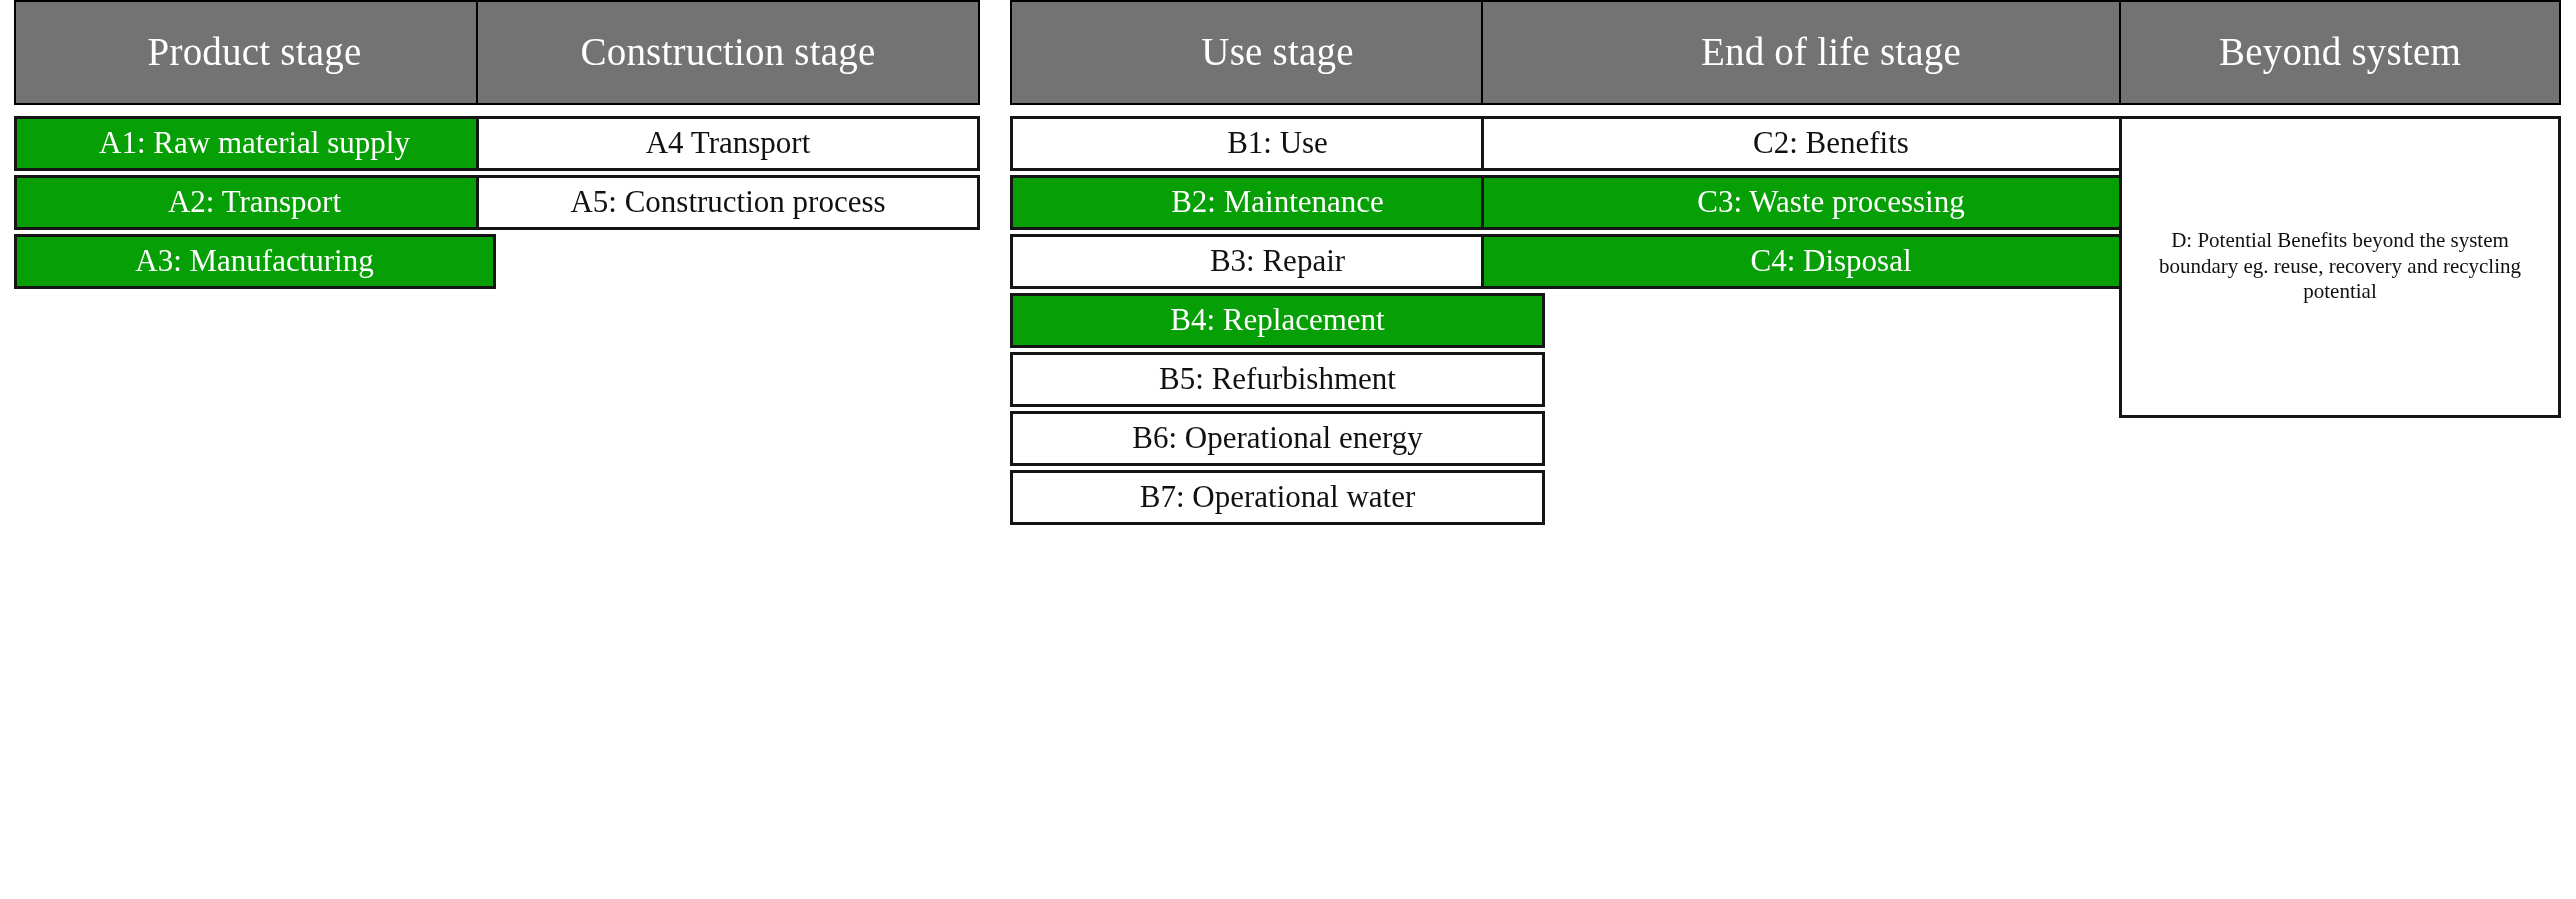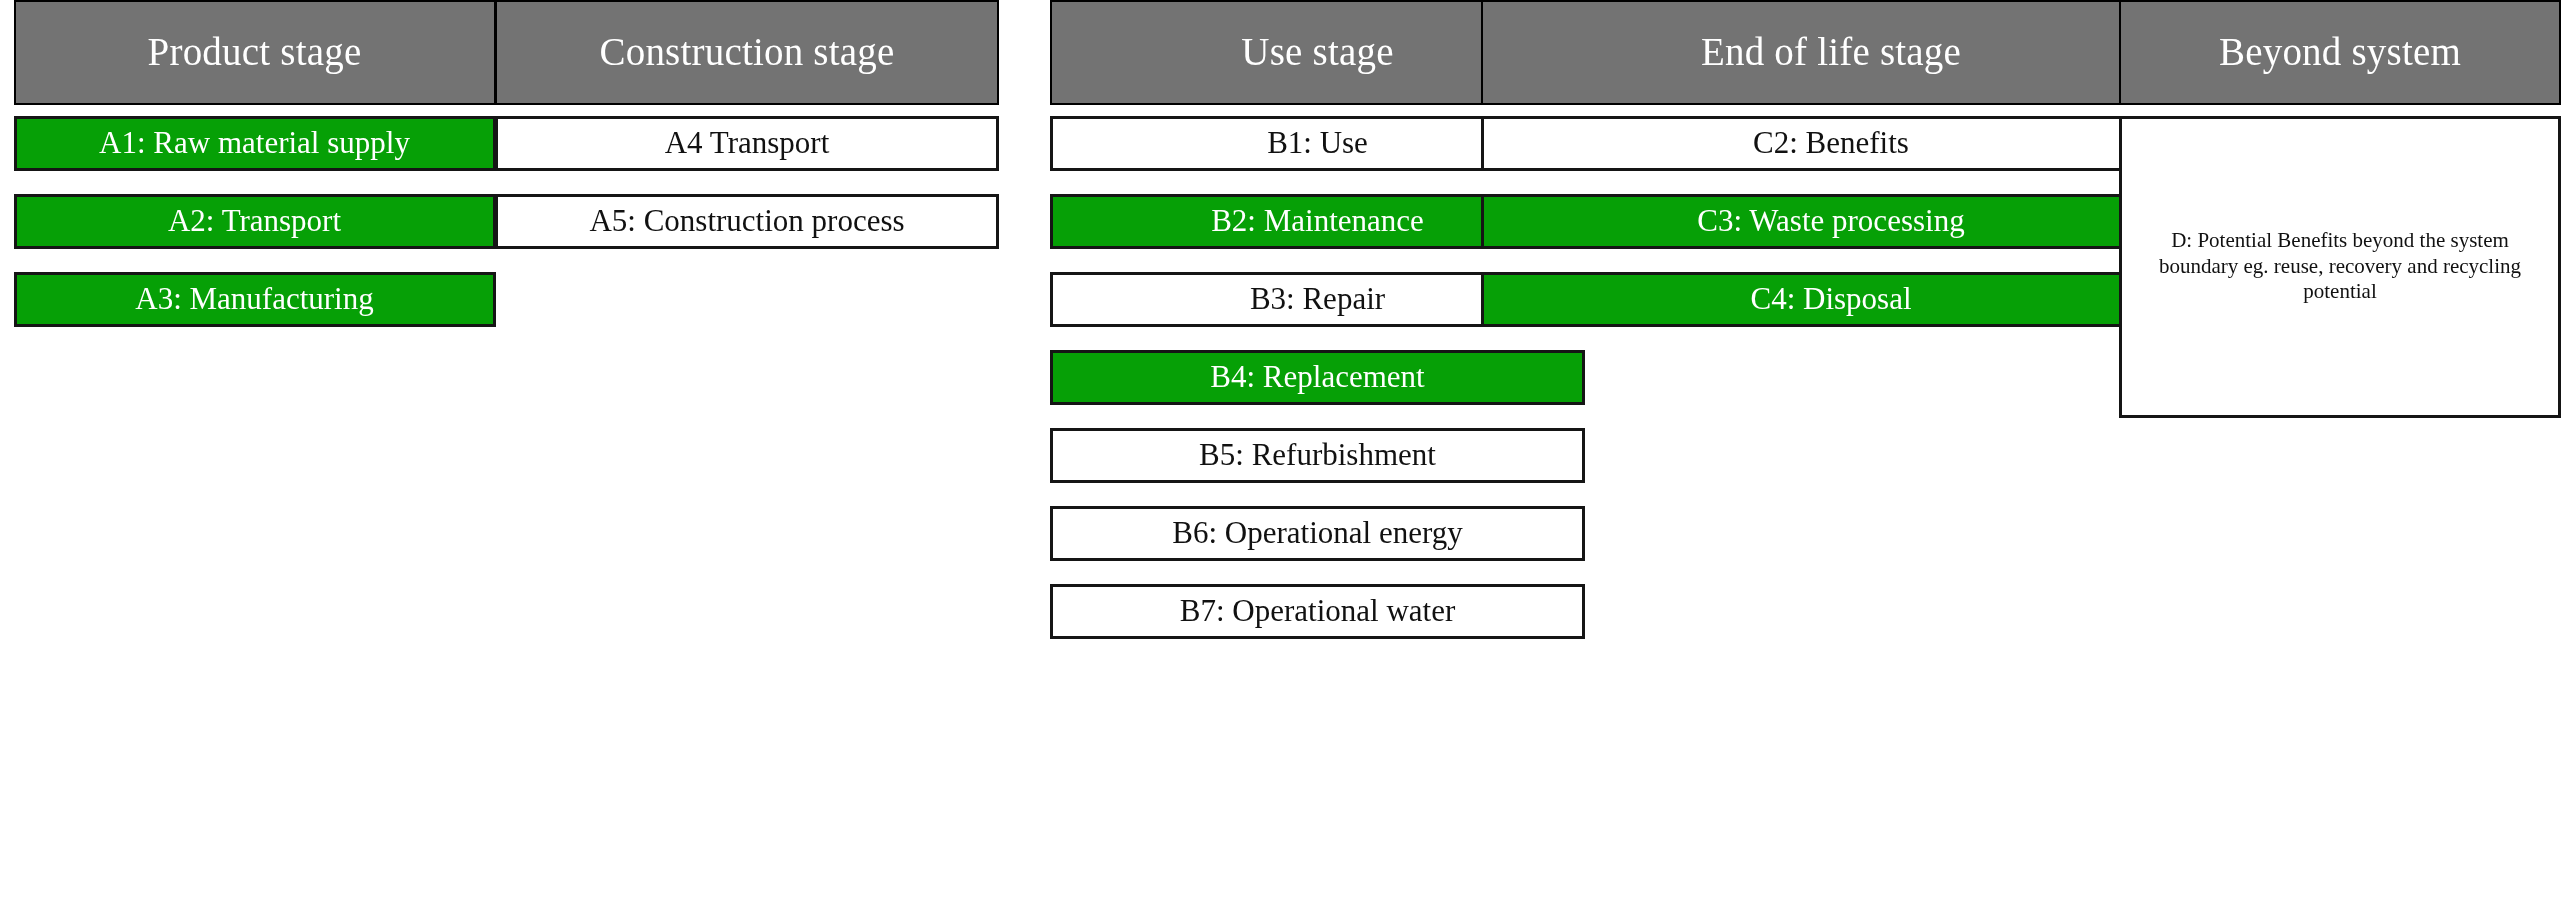--- a/index.html
+++ b/index.html
@@ -42,21 +42,21 @@
   .cell {
     box-sizing: border-box;
     border: 3px solid #151515;
     height: 55px;
     display: flex;
     align-items: center;
     justify-content: center;
     text-align: center;
     font-size: 31px;
     line-height: 1.1;
-    margin-bottom: 23px;
+    margin-bottom: 4px;
     background: #ffffff;
     color: #111111;
     padding: 0 6px;
   }
   .cell.green {
     background: #06A006;
     color: #ffffff;
   }
   .cell.tall {
     height: 302px;
@@ -64,22 +64,22 @@
     font-size: 21px;
     line-height: 1.22;
     padding: 4.5px 13.5px;
   }
   .cell .label {
     display: block;
     width: 100%;
   }
   
   #col-product       { left: 13.5px;   width: 482px; }
-  #col-construction  { left: 495px;  width: 504px; }
-  #col-use           { left: 1022px; width: 535px; padding-left: 28px; }
+  #col-construction  { left: 476px;  width: 504px; }
+  #col-use           { left: 982px; width: 535px; padding-left: 28px; }
   #col-endoflife     { left: 1481px; width: 700px; }
   #col-beyond        { left: 2119px; width: 442px; }
 </style>
 </head>
 <body>
 
 <div id="canvas">
 
   <div class="column" id="col-product">
     <div class="stage-header">Product stage</div>

